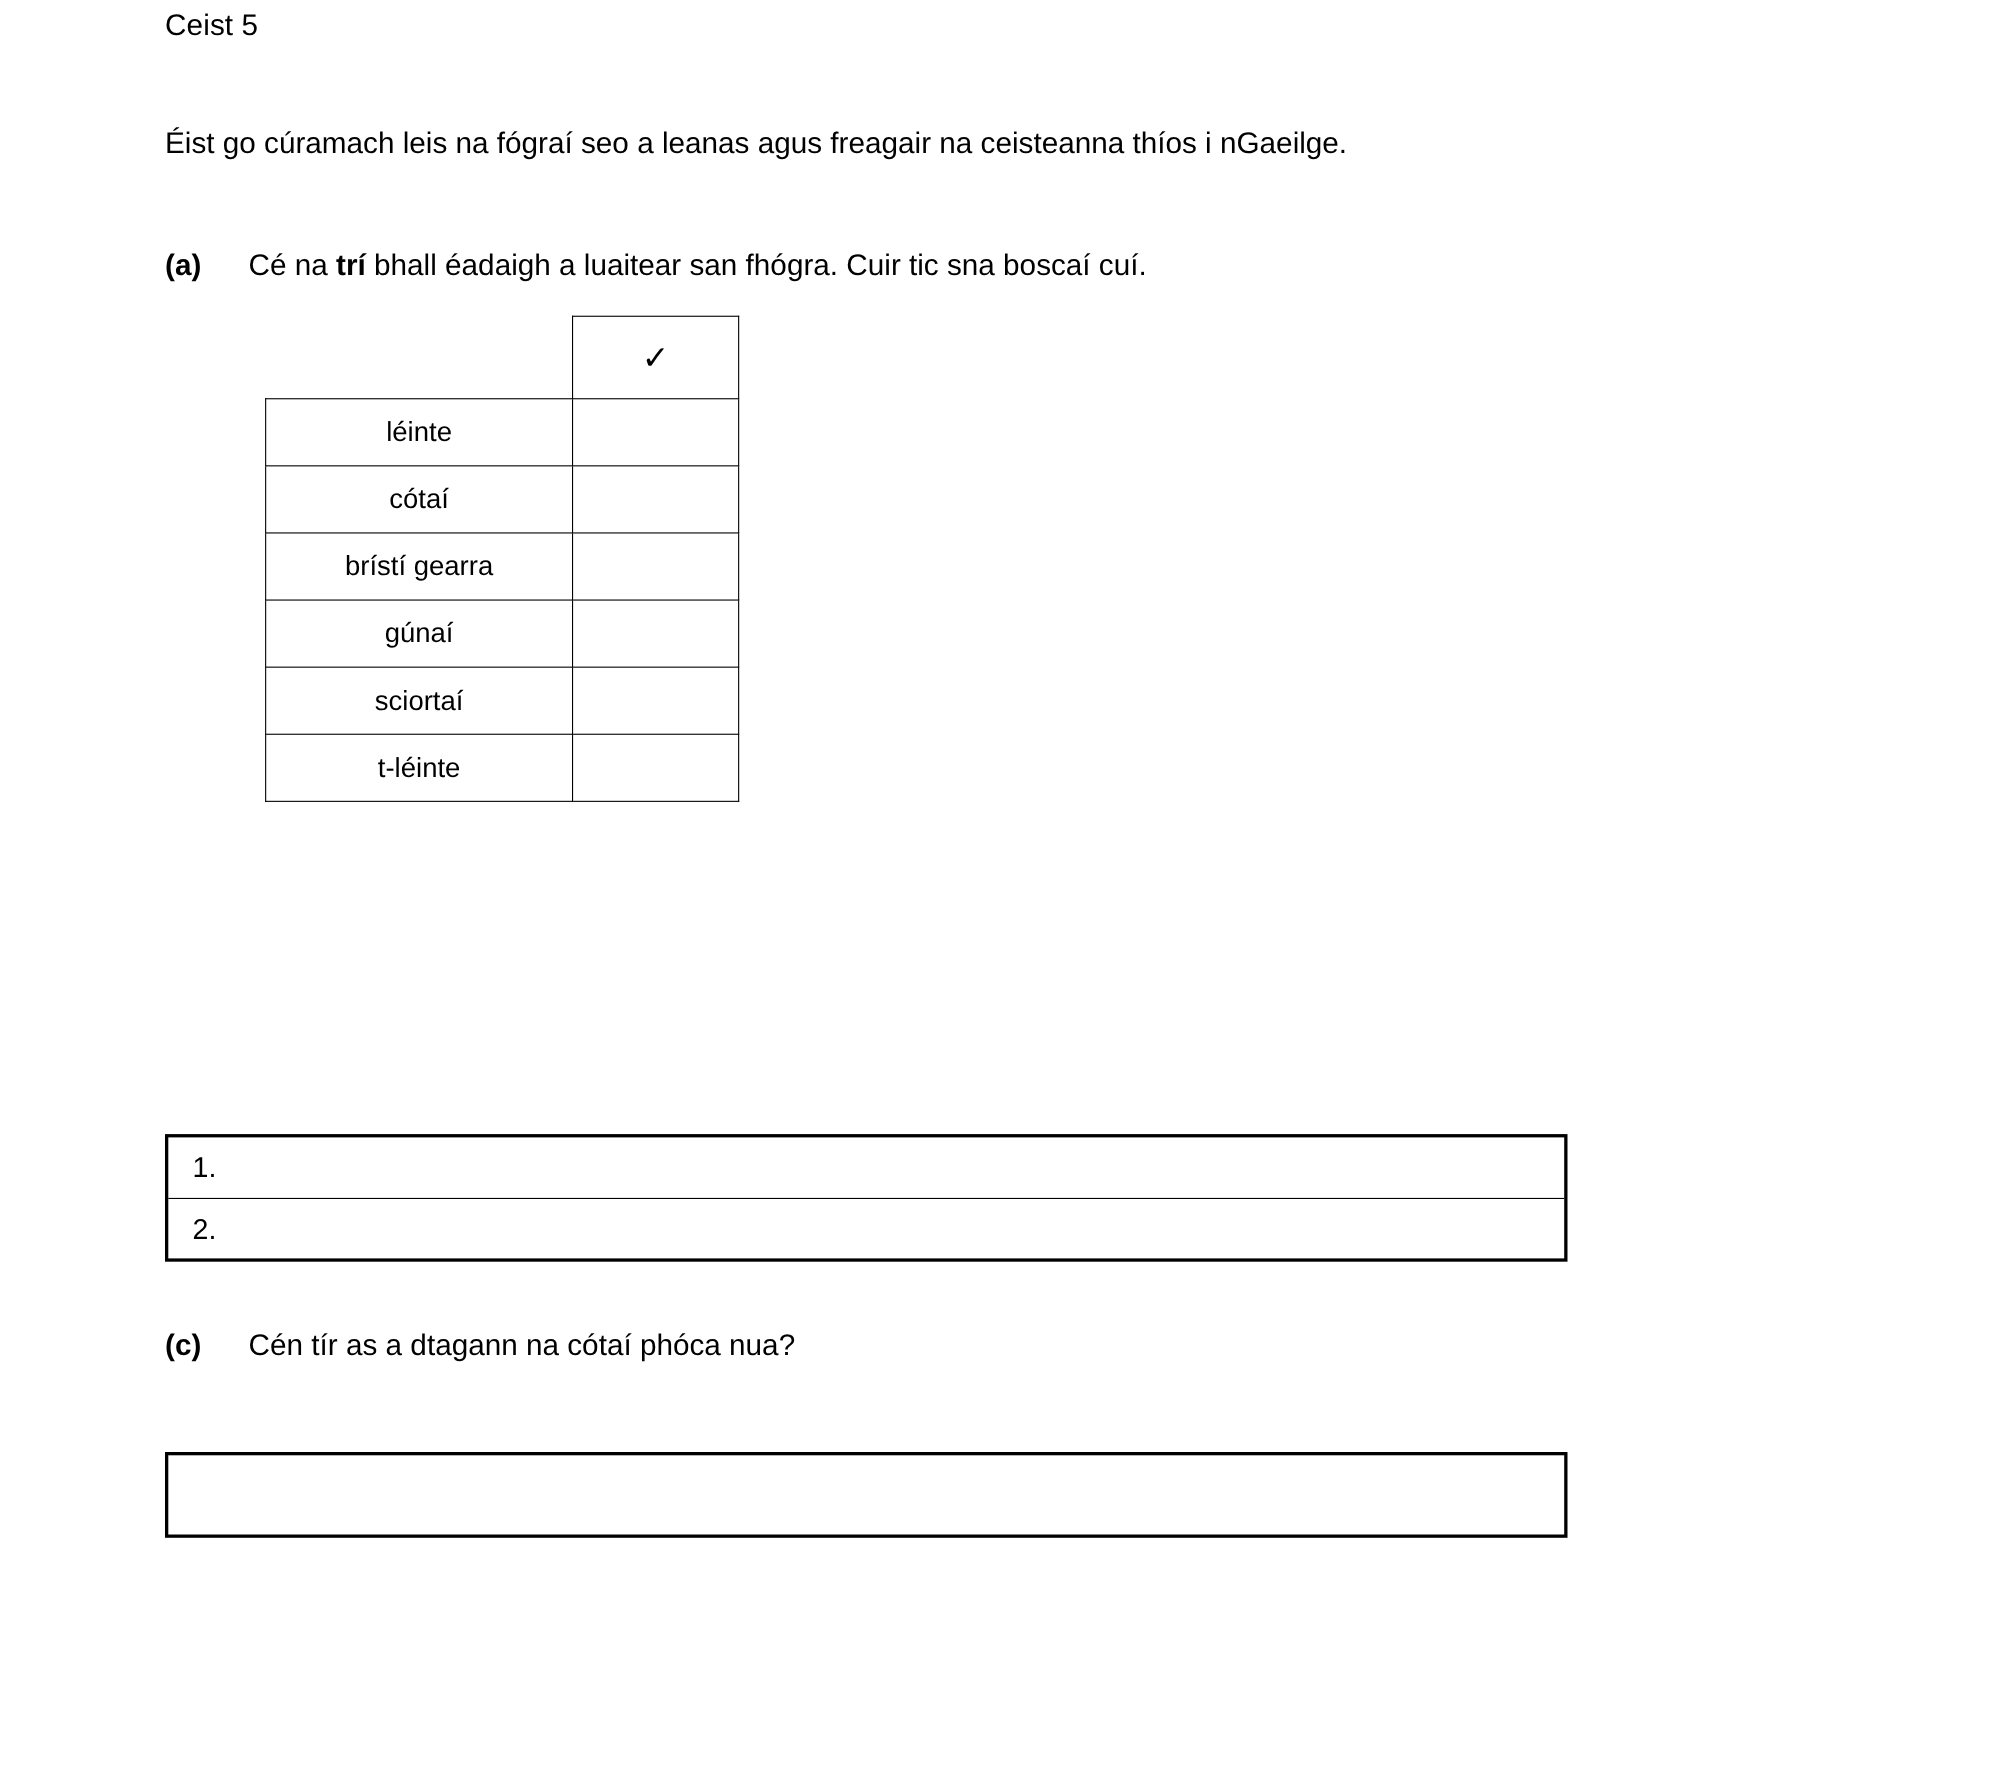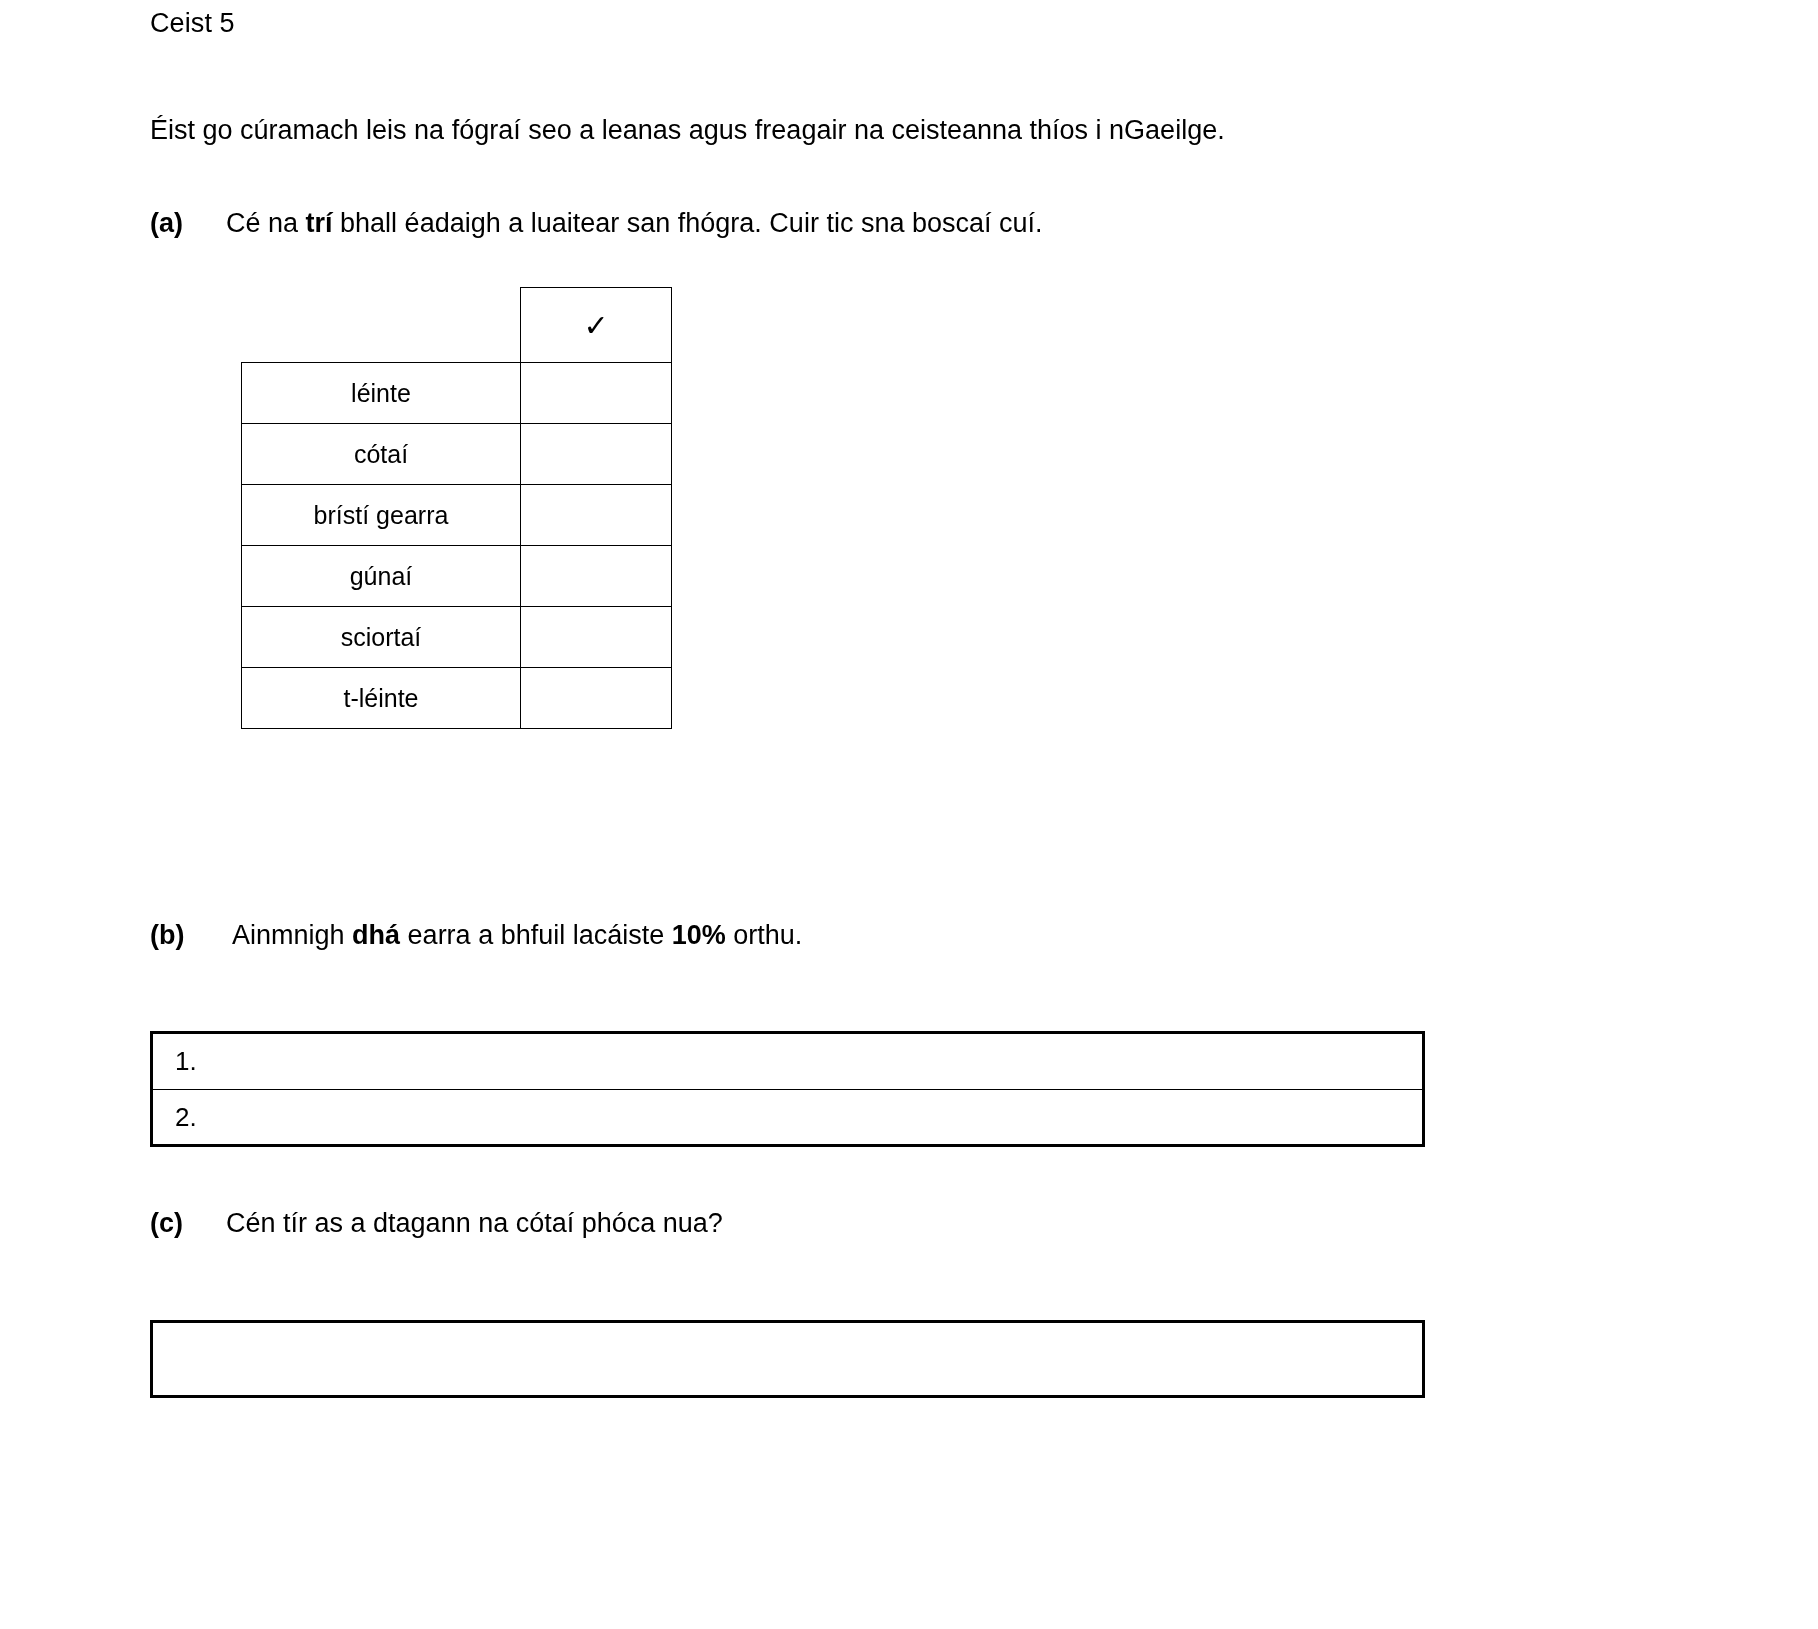--- a/index.html
+++ b/index.html
@@ -47,21 +47,21 @@
     font-size: 27px;
     white-space: nowrap;
   }
   .part .label {
     display: inline-block;
     font-weight: bold;
     width: 76px;
   }
   .part .b { font-weight: bold; }
 
-  .part-a { left: 150px; top: 208px; }
+  .part-a { left: 150px; top: 226px; }
   .part-b { left: 150px; top: 920px; }
   .part-b .label { width: 82px; }
   .part-c { left: 150px; top: 1208px; }
 
   
   .tick-table {
     position: absolute;
     left: 241px;
     top: 287px;
     border-collapse: collapse;
@@ -158,23 +158,20 @@
         <td class="label-cell">sciortaí</td>
         <td class="tick-cell"></td>
       </tr>
       <tr>
         <td class="label-cell">t-léinte</td>
         <td class="tick-cell"></td>
       </tr>
     </tbody>
   </table>
 
-  <div class="part part-b">
-    <span class="label">(b)</span><span>Ainmnigh </span><span class="b">dhá</span><span> earra a bhfuil lacáiste </span><span class="b">10%</span><span> orthu.</span>
-  </div>
 
   <div class="answer-box answer-box-b">
     <div class="answer-row">
       <span>1.</span>
     </div>
     <div class="answer-row divided">
       <span>2.</span>
     </div>
   </div>
 

